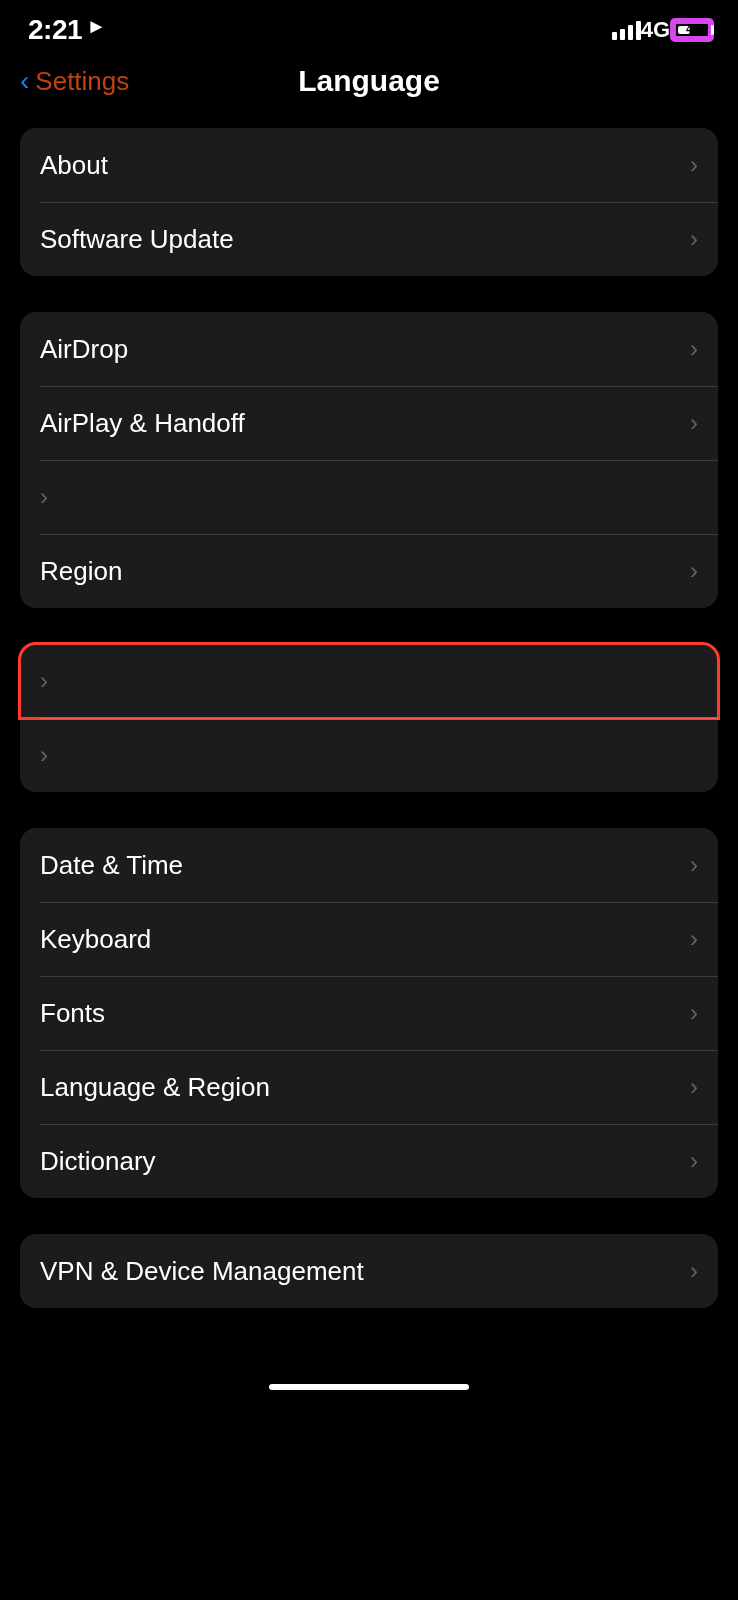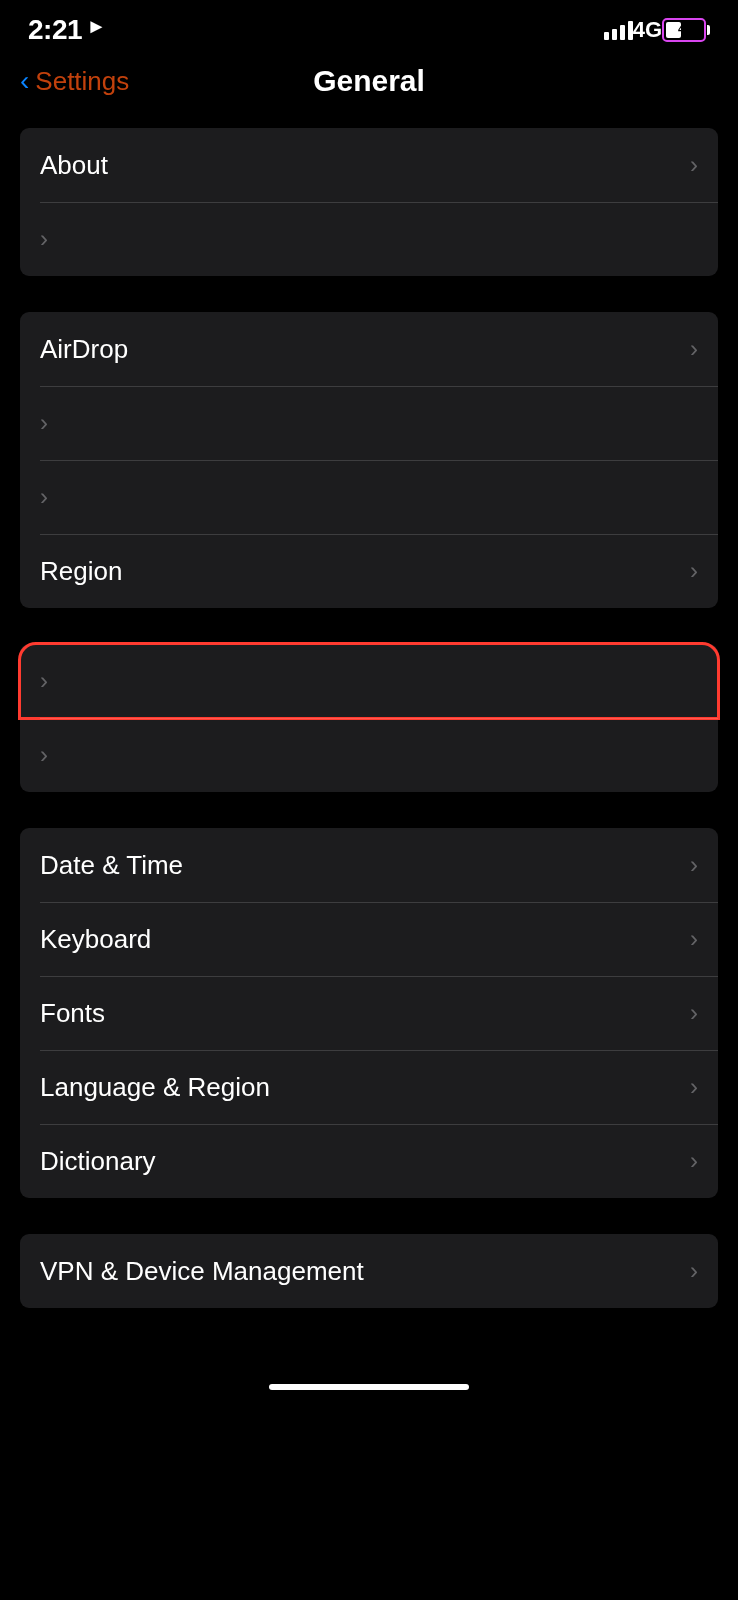--- a/index.html
+++ b/index.html
@@ -12,21 +12,21 @@
       min-height: 1600px;
       position: relative;
       overflow-x: hidden;
     }
 
     
     .status-bar {
       display: flex;
       justify-content: space-between;
       align-items: center;
-      padding: 14px 32px 8px 28px;
+      padding: 14px 24px 8px 28px;
       height: 54px;
     }
     .status-time {
       font-size: 28px;
       font-weight: 700;
       color: #fff;
       letter-spacing: -0.5px;
     }
     .status-icons {
       display: flex;
@@ -54,21 +54,21 @@
       color: #fff;
     }
     .battery-container {
       display: flex;
       align-items: center;
       gap: 4px;
     }
     .battery {
       width: 44px;
       height: 24px;
-      border: 2px solid #d946ef;
+      border: 6px solid #d946ef;
       border-radius: 5px;
       position: relative;
       display: flex;
       align-items: center;
       padding: 2px;
     }
     .battery::after {
       content: '';
       position: absolute;
       right: -6px;
@@ -132,21 +132,21 @@
       text-align: center;
     }
 
     
     .settings-content {
       padding: 10px 20px;
     }
 
     .settings-group {
       background: #1C1C1E;
-      border-radius: 9px;
+      border-radius: 16px;
       margin-bottom: 36px;
       overflow: visible;
     }
 
     .settings-row {
       display: flex;
       align-items: center;
       justify-content: space-between;
       padding: 0 20px;
       height: 74px;
@@ -221,47 +221,49 @@
       </div>
     </div>
   </div>
 </div>
 
 <div class="nav-bar">
   <div class="nav-back">
     <span class="nav-back-chevron">‹</span>
     <span class="nav-back-text">Settings</span>
   </div>
-  <span class="nav-title">General</span>
+  <span class="nav-title">Language</span>
 </div>
 
 <div class="settings-content">
 
   <div class="settings-group">
     <div class="settings-row">
       <span class="settings-row-label">About</span>
       <div class="settings-row-right">
         <span class="chevron-right">›</span>
       </div>
     </div>
     <div class="settings-row">
+      <span class="settings-row-label">Software Update</span>
       <div class="settings-row-right">
         <span class="chevron-right">›</span>
       </div>
     </div>
   </div>
 
   <div class="settings-group">
     <div class="settings-row">
       <span class="settings-row-label">AirDrop</span>
       <div class="settings-row-right">
         <span class="chevron-right">›</span>
       </div>
     </div>
     <div class="settings-row">
+      <span class="settings-row-label">AirPlay &amp; Handoff</span>
       <div class="settings-row-right">
         <span class="chevron-right">›</span>
       </div>
     </div>
     <div class="settings-row">
       <div class="settings-row-right">
         <span class="chevron-right">›</span>
       </div>
     </div>
     <div class="settings-row">

